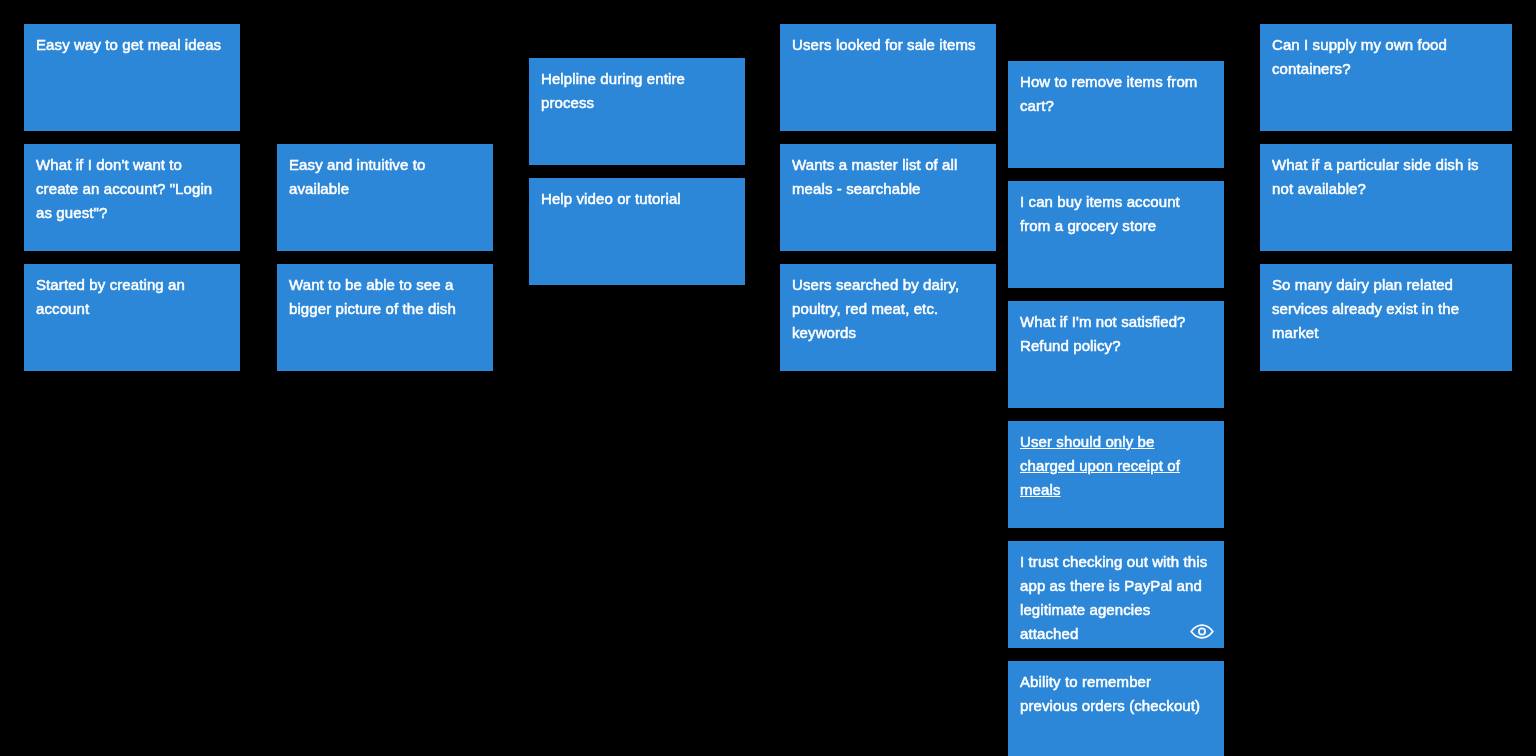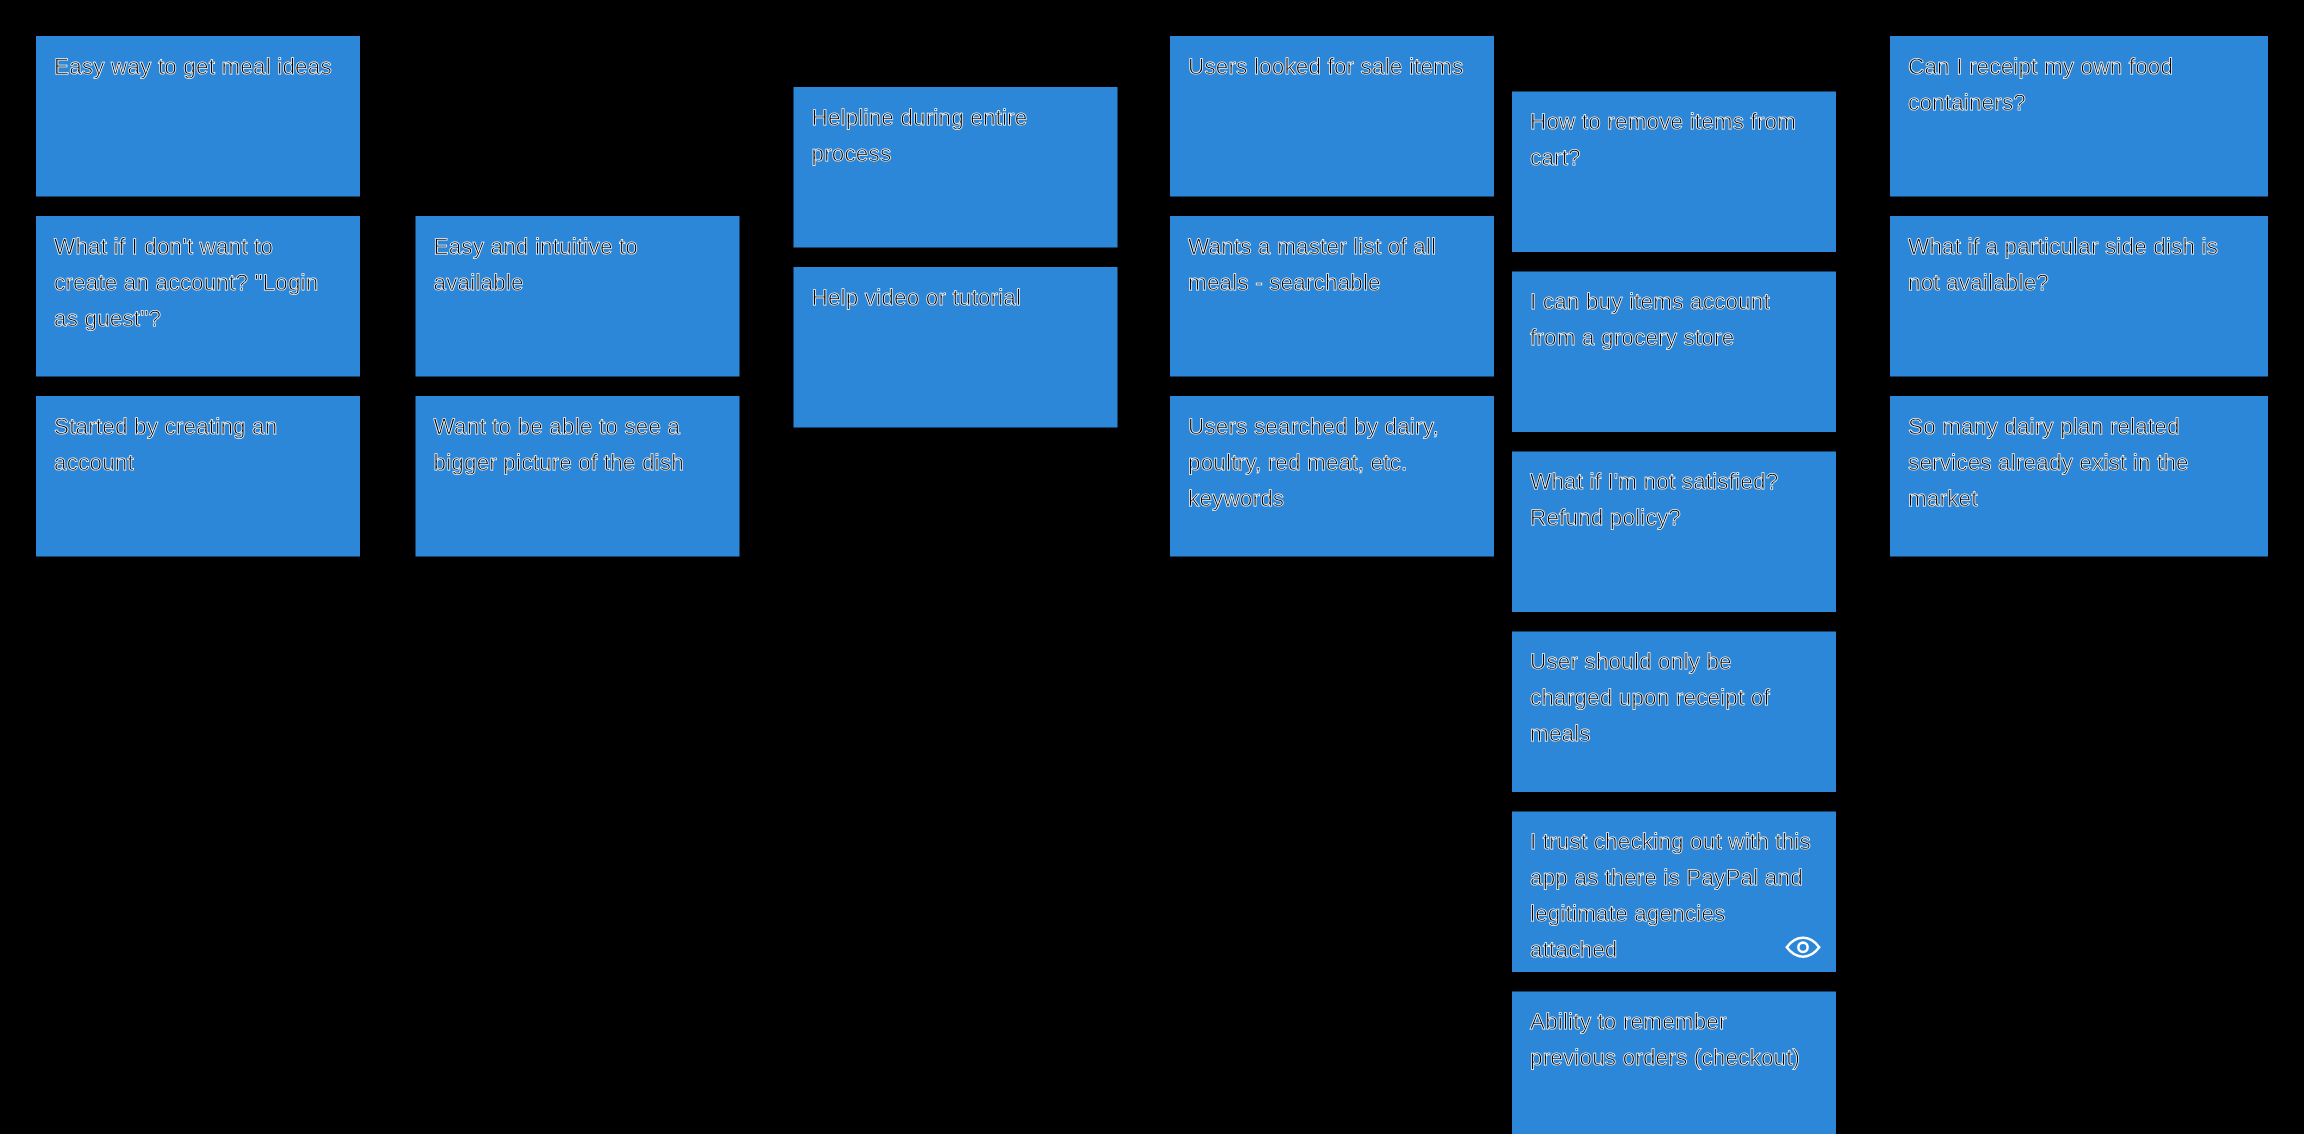--- a/index.html
+++ b/index.html
@@ -13,42 +13,42 @@
     height: 756px;
     background: #000000;
     overflow: hidden;
     font-family: "Liberation Sans", sans-serif;
   }
   .note {
     position: absolute;
     width: 216px;
     height: 107px;
     background: #2C87D8;
-    color: #000000;
+    color: #ffffff;
     box-sizing: border-box;
     padding: 9px 12px;
     font-size: 15px;
     line-height: 24px;
     font-weight: normal;
     -webkit-text-stroke: 0.5px #FFFFFF;
     letter-spacing: 0.1px;
     overflow: hidden;
   }
   
   .c1 { left: 24px; }
   .c2 { left: 277px; }
   .c3 { left: 529px; margin-top: 34px; }
   .c4 { left: 780px; }
   .c5 { left: 1008px; margin-top: 37px; }
   .c6 { left: 1260px; width: 252px; }
   
   .r1 { top: 24px; }
   .r2 { top: 144px; }
   .r3 { top: 264px; }
-  .r4 { top: 384px; }
+  .r4 { top: 384px; text-decoration: underline; }
   .r5 { top: 504px; }
   .r6 { top: 624px; }
 
   .note-text {
     display: block;
   }
   .note-eye {
     position: absolute;
     right: 10px;
     bottom: 8px;
@@ -118,21 +118,21 @@
         <path d="M12 2.2 C6.5 2.2 2.6 6.6 1.2 8.5 C2.6 10.4 6.5 14.8 12 14.8 C17.5 14.8 21.4 10.4 22.8 8.5 C21.4 6.6 17.5 2.2 12 2.2 Z" fill="none" stroke="#FFFFFF" stroke-width="1.7"></path>
         <circle cx="12" cy="8.5" r="3.1" fill="none" stroke="#FFFFFF" stroke-width="1.7"></circle>
       </svg>
     </span>
   </div>
   <div class="note c5 r6">
     <span class="note-text">Ability to remember previous orders (checkout)</span>
   </div>
 
   <div class="note c6 r1">
-    <span class="note-text">Can I receipt my own food containers?</span>
+    <span class="note-text">Can I supply my own food containers?</span>
   </div>
   <div class="note c6 r2">
     <span class="note-text">What if a particular side dish is not available?</span>
   </div>
   <div class="note c6 r3">
     <span class="note-text">So many dairy plan related services already exist in the market</span>
   </div>
 
 </div>
 

